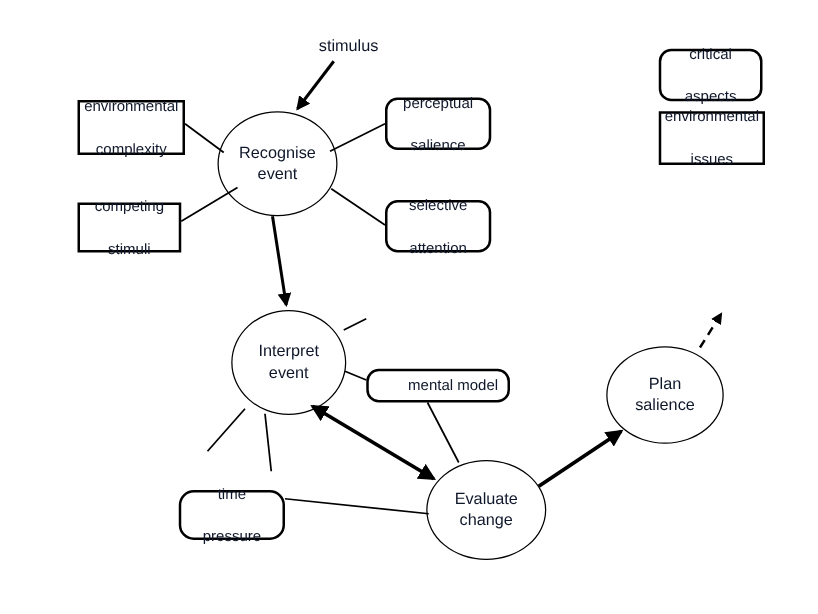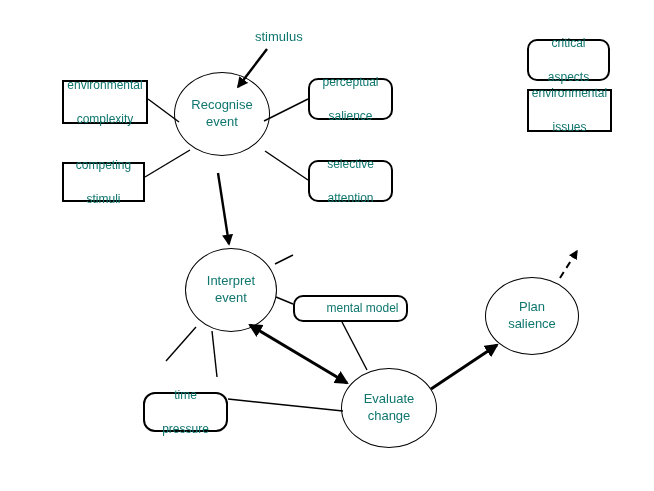--- a/index.html
+++ b/index.html
@@ -2,21 +2,21 @@
 <html><head>
 <meta charset="utf-8">
 <style>
   html, body { margin: 0; padding: 0; background: #ffffff; }
   .canvas {
     position: relative;
     width: 654px;
     height: 491px;
     background: #ffffff;
     font-family: "Liberation Sans", sans-serif;
-    color: #0f766e;
+    color: #0f172a;
     overflow: hidden;
   }
   .box {
     position: absolute;
     border: 2px solid #000;
     background: #fff;
     display: flex;
     flex-direction: column;
     align-items: center;
     justify-content: center;
@@ -61,21 +61,21 @@
   svg .mid   { stroke: #000; stroke-width: 2.4; fill: none; }
   svg .dashed{ stroke: #000; stroke-width: 2; stroke-dasharray: 7 5; fill: none; }
 </style>
 </head>
 <body>
 
 <div class="canvas">
 
   <div class="free-label" style="left:255px; top:29px;">stimulus</div>
 
-  <div class="circle" style="left:174px; top:72px; width:96px; height:84px;">
+  <div class="circle" style="left:174px; top:89px; width:96px; height:84px;">
     <span>Recognise</span>
     <span>event</span>
   </div>
 
   <div class="circle" style="left:185px; top:248px; width:92px; height:84px;">
     <span>Interpret</span>
     <span>event</span>
   </div>
 
   <div class="circle" style="left:341px; top:368px; width:96px; height:80px;">

